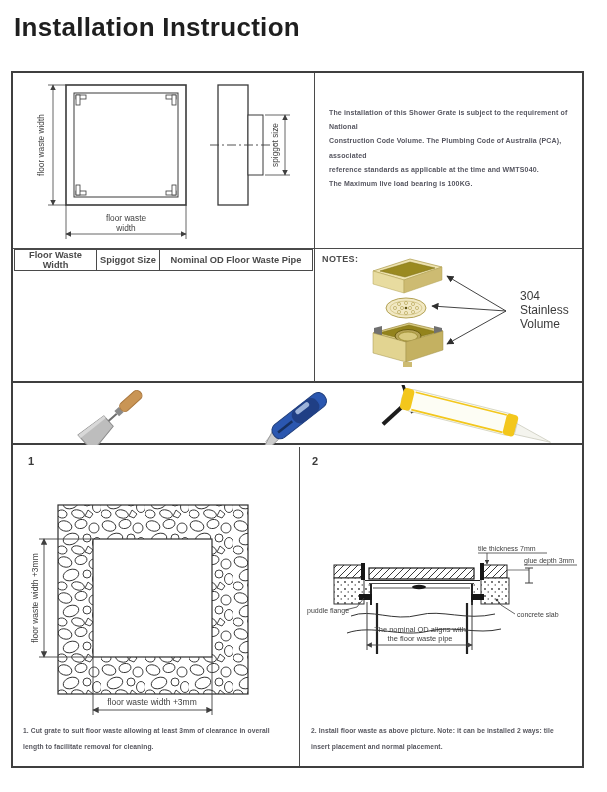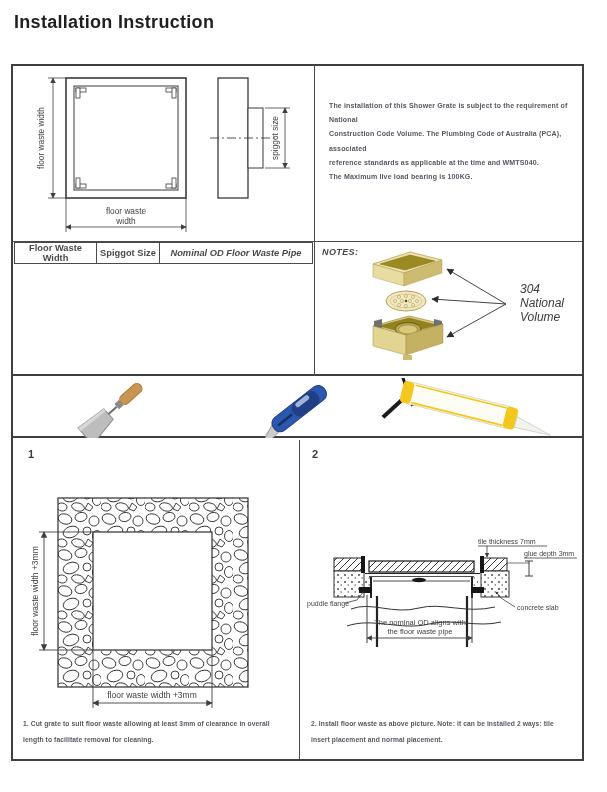--- a/index.html
+++ b/index.html
@@ -1,34 +1,34 @@
 <!DOCTYPE html>
 <html><head>
 <meta charset="utf-8">
 <style>
   html,body{margin:0;padding:0;background:#ffffff;}
   .page{position:relative;width:607px;height:792px;background:#fff;overflow:hidden;
         font-family:"Liberation Sans","DejaVu Sans",sans-serif;}
-  .title{position:absolute;left:14px;top:12px;margin:0;font-size:18px;font-weight:800;
+  .title{position:absolute;left:14px;top:12px;margin:0;font-size:26px;font-weight:800;
          letter-spacing:.3px;color:#1f1f1f;}
-  .sheet{position:absolute;left:11px;top:64px;width:569px;height:693px;border:2px solid #3f3f3f;}
+  .sheet{position:absolute;left:11px;top:71px;width:569px;height:693px;border:2px solid #3f3f3f;}
   .cell{position:absolute;box-sizing:border-box;}
   .row1-left{left:0;top:0;width:302px;height:176px;border-right:1px solid #4a4a4a;border-bottom:1px solid #4a4a4a;}
   .row1-right{left:302px;top:0;width:267px;height:176px;border-bottom:1px solid #4a4a4a;}
   .row2-left{left:0;top:176px;width:302px;height:134px;border-right:1px solid #4a4a4a;border-bottom:2px solid #3f3f3f;}
-  .row2-right{left:302px;top:176px;width:267px;height:134px;border-bottom:2px solid #3f3f3f;font-style:italic;}
+  .row2-right{left:302px;top:176px;width:267px;height:134px;border-bottom:2px solid #3f3f3f;}
   .tools-row{left:0;top:312px;width:569px;height:60px;border-bottom:2px solid #3f3f3f;}
   .step1{left:0;top:374px;width:287px;height:319px;border-right:1px solid #4a4a4a;}
   .step2{left:288px;top:374px;width:281px;height:319px;}
   .intro{padding:33px 6px 0 14px;}
   .intro-line{font-size:7px;font-weight:600;color:#565660;line-height:14.2px;letter-spacing:.15px;}
   table.spec{border-collapse:collapse;margin-left:1px;margin-top:0;}
   table.spec td{border:1px solid #4a4a4a;text-align:center;font-size:9.3px;font-weight:bold;
                 color:#4a4a4a;padding:0;height:17px;}
-  td.c1{width:81px;} td.c2{width:62px;} td.c3{width:152px;font-style:italic;}
+  td.c1{width:81px;} td.c2{width:62px;} td.c3{width:152px;}
   .notes-label{position:absolute;left:7px;top:5px;font-size:9px;font-weight:bold;color:#4a4a4a;letter-spacing:.4px;}
   .material{position:absolute;left:205px;top:40px;font-size:12px;color:#3b3b3b;line-height:14px;}
   .step-num{position:absolute;left:15px;top:8px;font-size:11px;font-weight:bold;color:#3b3b3b;}
   .step-text{position:absolute;left:10px;width:262px;font-size:6.7px;font-weight:600;color:#56565e;
              line-height:16px;letter-spacing:.1px;}
   .step1 .step-text{top:276px;}
   .step2 .step-text{top:276px;}
   svg.diagram{position:absolute;left:0;top:0;}
   svg text{font-family:"Liberation Sans","DejaVu Sans",sans-serif;fill:#3f3f3f;}
 </style>
@@ -146,21 +146,21 @@
           <rect x="88" y="113" width="9" height="5" fill="#cdbb72"></rect>
         </g>
         <g stroke="#2f2f2f" stroke-width="0.9">
           <line x1="191" y1="62" x2="132" y2="27" marker-end="url(#mb)"></line>
           <line x1="191" y1="62" x2="117" y2="57" marker-end="url(#mb)"></line>
           <line x1="191" y1="62" x2="132" y2="95" marker-end="url(#mb)"></line>
         </g>
       </svg>
       <div class="material">
         <div>304</div>
-        <div>National</div>
+        <div>Stainless</div>
         <div>Volume</div>
       </div>
     </div>
 
     <div class="cell tools-row">
       <svg class="diagram" width="569" height="60" viewBox="0 0 569 60">
         <g transform="translate(100,32) rotate(-42)">
           <polygon points="-38,-10 -6,-7 -6,7 -38,12" fill="#bdbdbd" stroke="#8a8a8a" stroke-width="1"></polygon>
           <polygon points="-38,-10 -6,-7 -6,-4 -38,-6" fill="#d8d8d8"></polygon>
           <line x1="-6" y1="0" x2="5" y2="0" stroke="#6e6e6e" stroke-width="2"></line>

